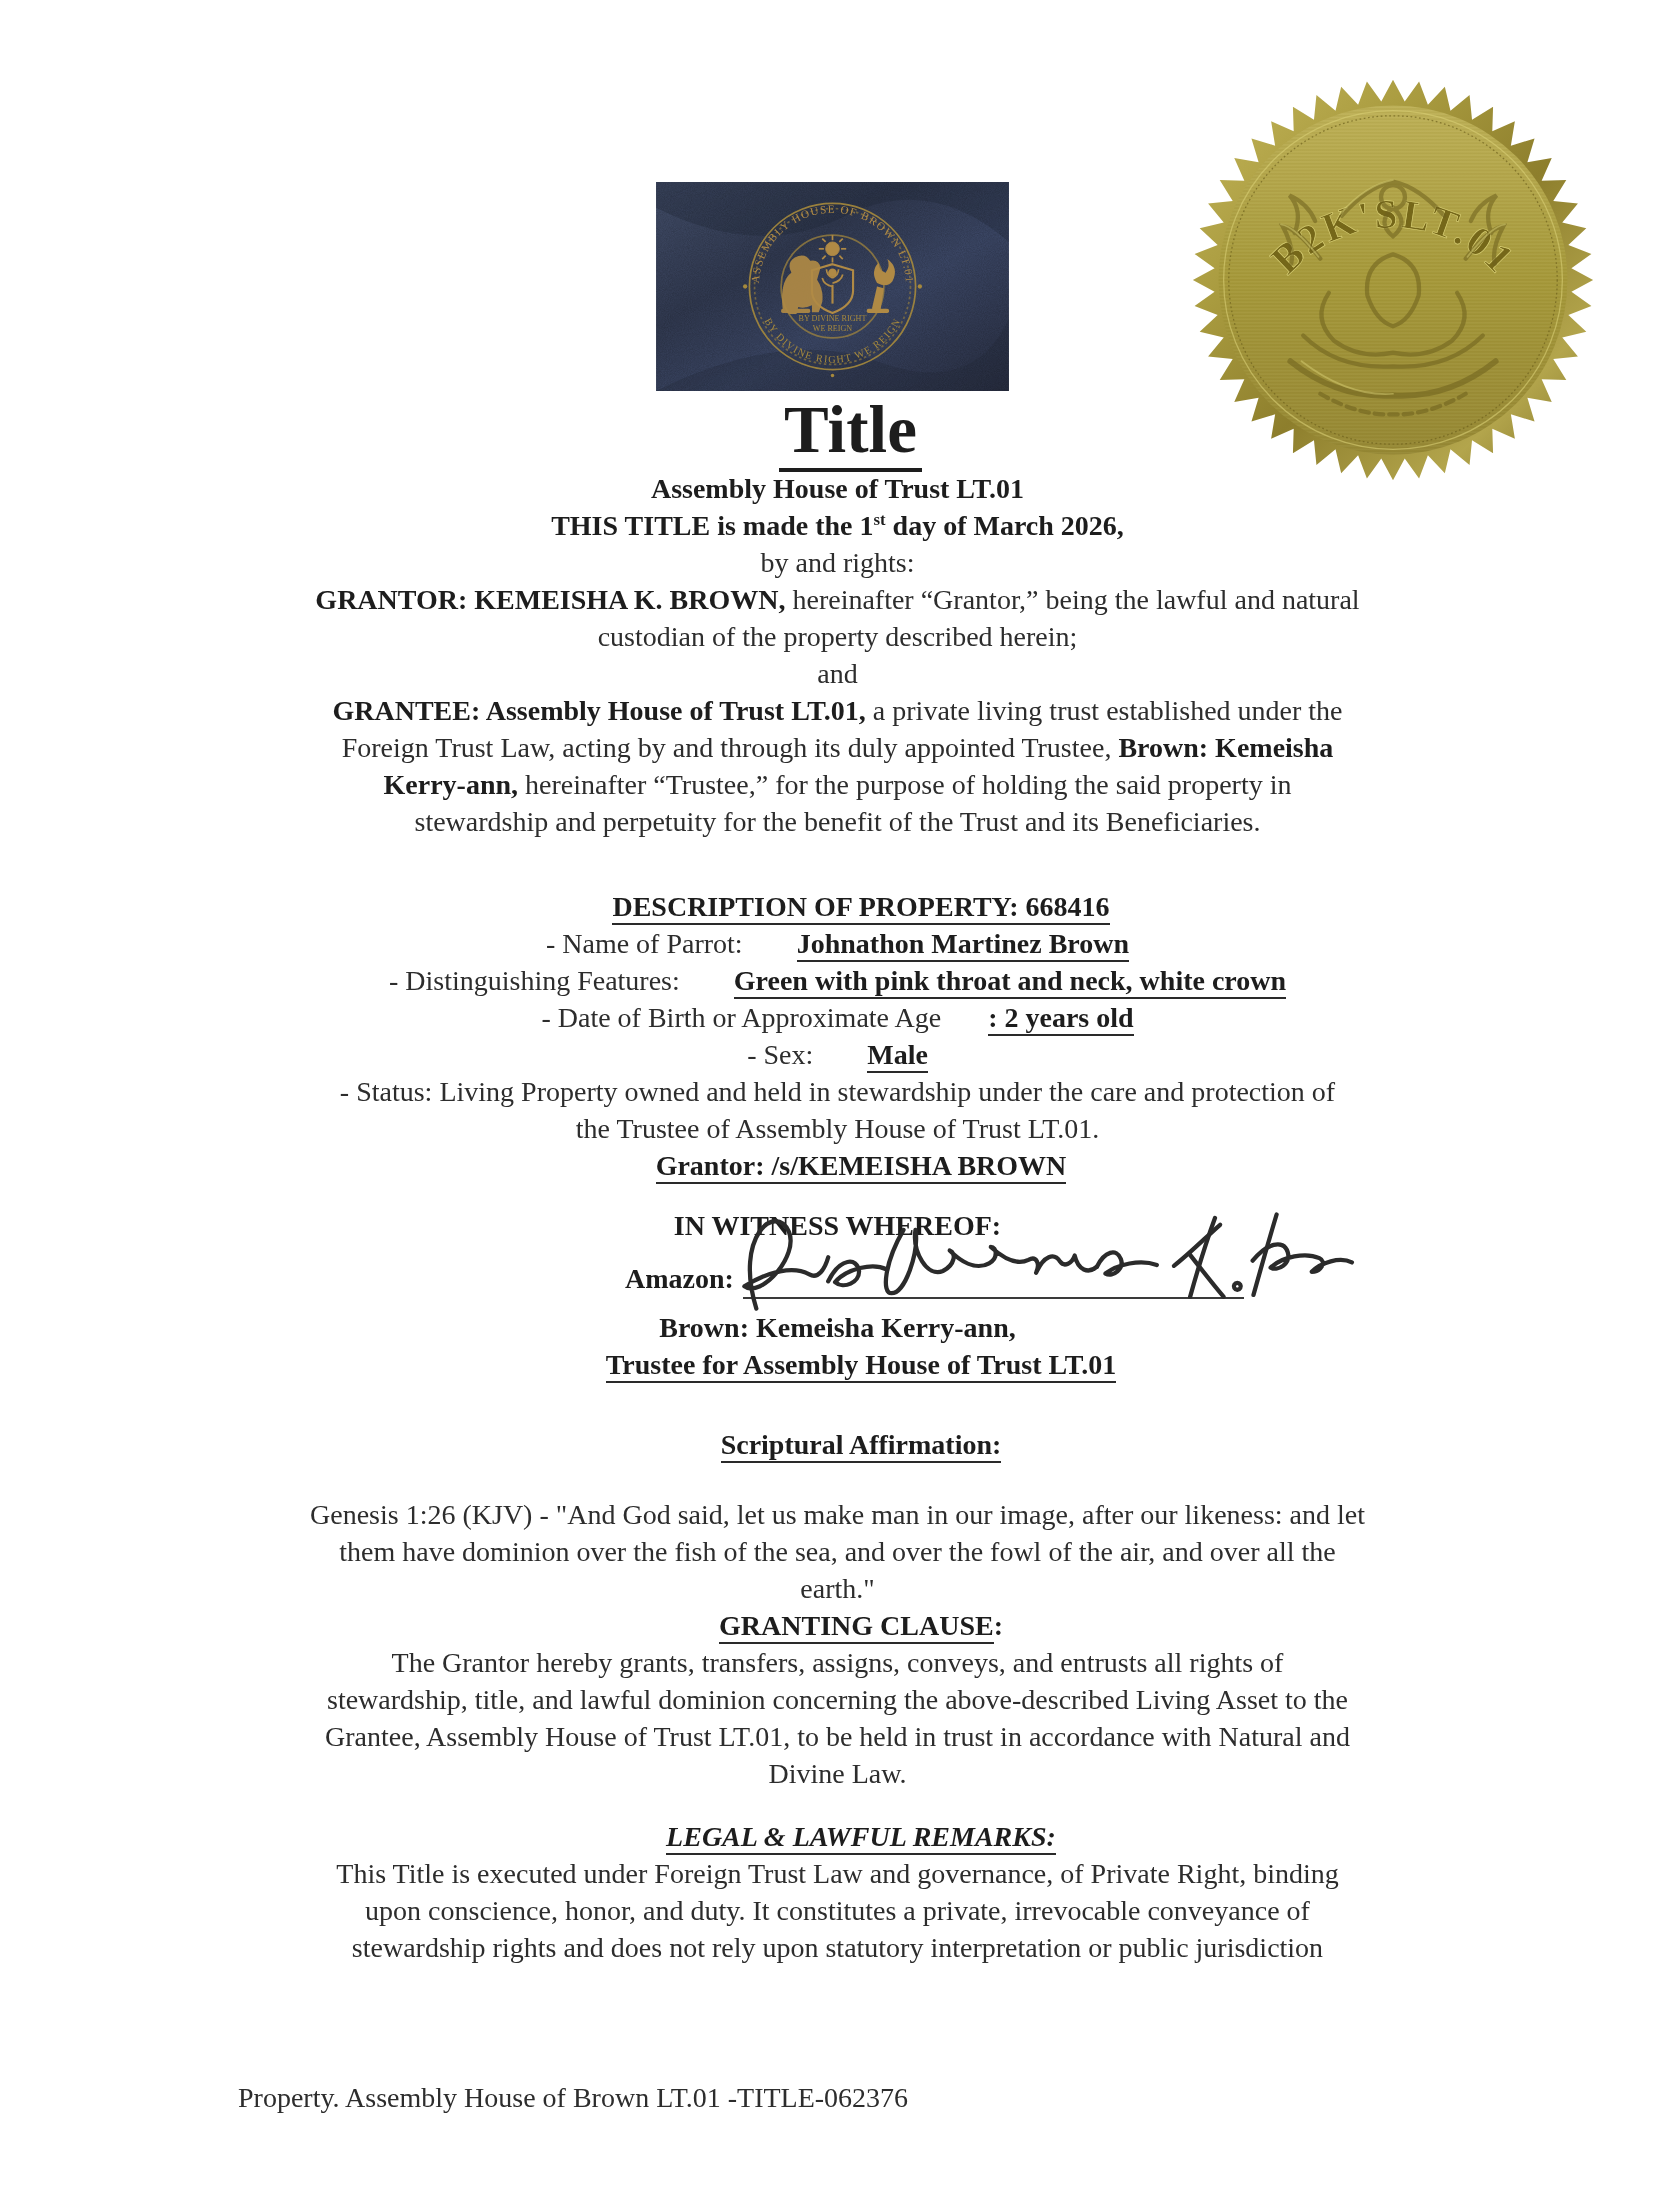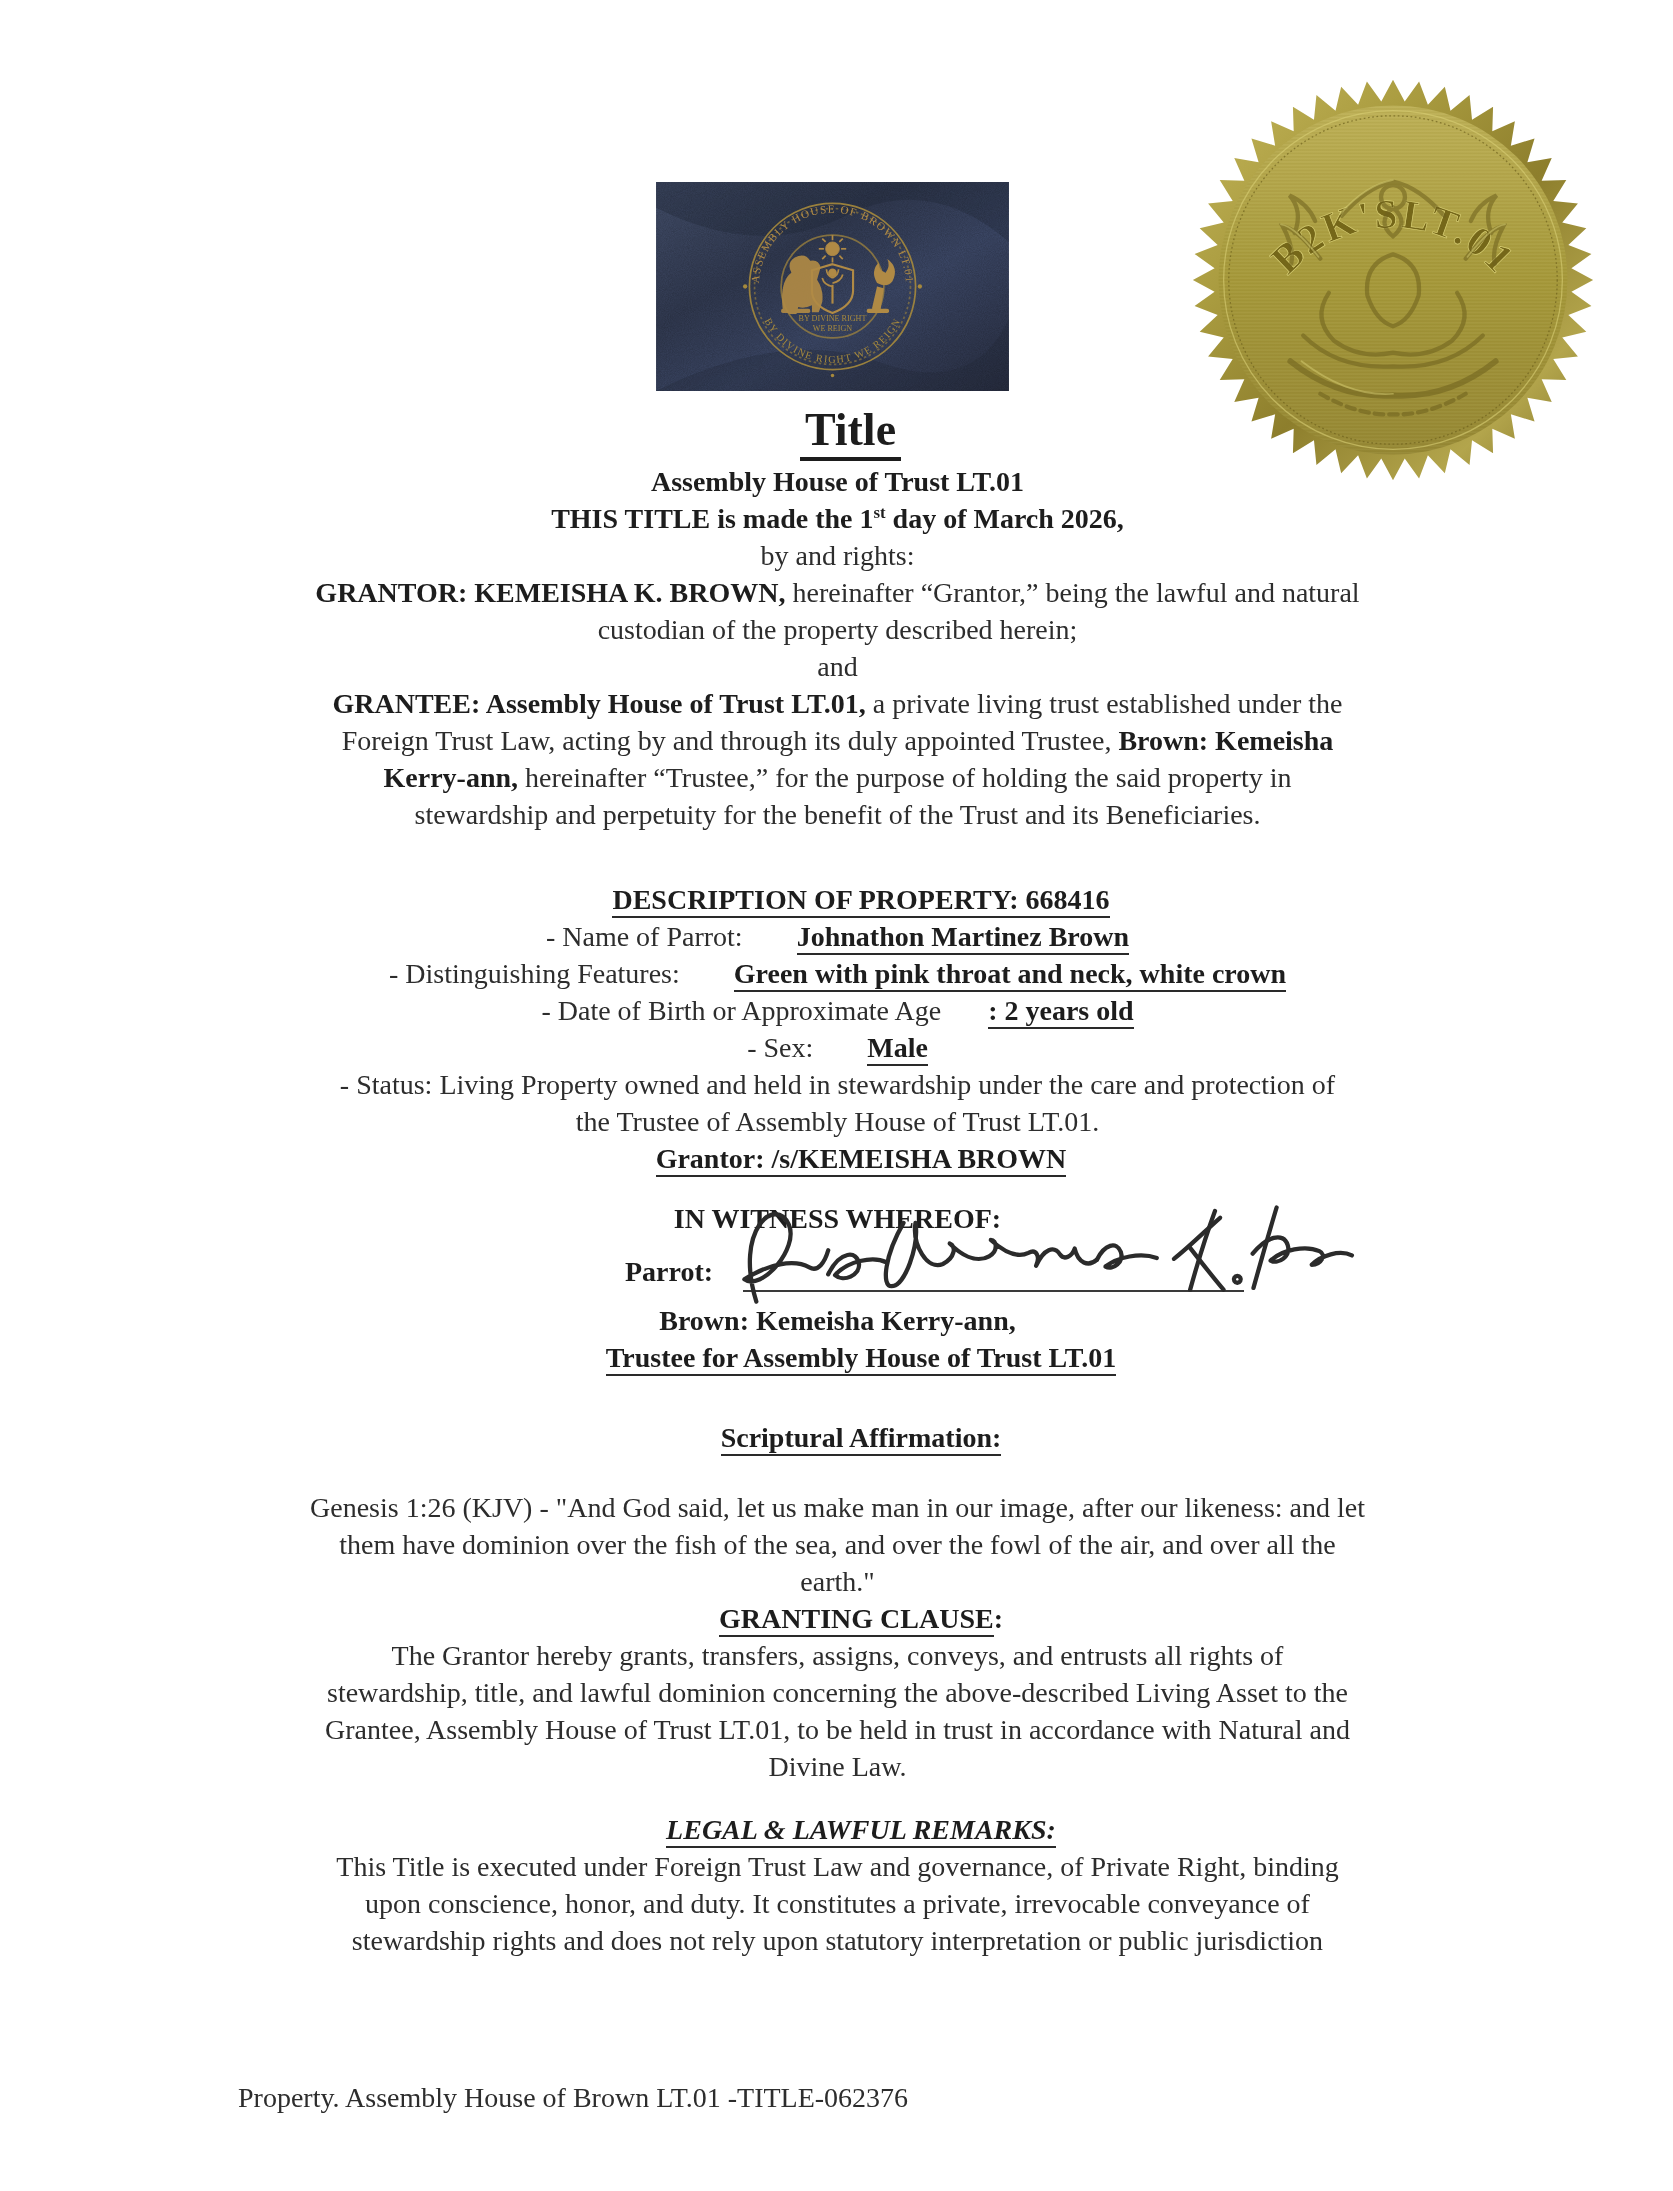--- a/index.html
+++ b/index.html
@@ -12,21 +12,21 @@
   .flag{position:absolute;left:656px;top:182px;width:353px;height:209px;}
   .seal{position:absolute;left:1192px;top:79px;width:402px;height:402px;}
   .col{
     position:absolute;left:238px;top:402px;width:1199px;
     text-align:center;font-size:28px;line-height:37px;
   }
   .ln{min-height:37px;}
   .b{font-weight:bold;color:#1d1d1d;}
   .u{border-bottom:2.6px solid #2a2a2a;padding-bottom:0.9px;margin-left:47px;}
   .title-ln{line-height:55px;}
-  .title-ln .b{font-size:46px;border-bottom:4.3px solid #1d1d1d;padding:0 5.1px 1.7px 5.1px;margin-left:26px;}
+  .title-ln .b{font-size:67px;border-bottom:4.3px solid #1d1d1d;padding:0 5.1px 1.7px 5.1px;margin-left:26px;}
   .mt-desc{margin-top:48px;}
   .mt-wit{margin-top:23px;}
   .mt-scr{margin-top:43px;}
   .mt-gen{margin-top:33px;}
   .mt-leg{margin-top:26px;font-style:italic;}
   .sig-row{position:relative;height:65px;}
   .sig-label{position:absolute;left:387px;bottom:12px;font-weight:bold;color:#1d1d1d;}
   .sig-line{position:absolute;left:505px;bottom:10.3px;width:501px;border-bottom:2.6px solid #3a3a3a;height:0;}
   .sig-svg{position:absolute;left:467px;top:-64px;width:753px;height:146px;}
   .footer{position:absolute;left:238px;top:2082px;font-size:28px;color:#2d2d2d;}
@@ -173,21 +173,21 @@
     <div class="ln"><span>- Distinguishing Features: </span><span class="b u">Green with pink throat and neck, white crown</span></div>
     <div class="ln"><span>- Date of Birth or Approximate Age</span><span class="b u">: 2 years old</span></div>
     <div class="ln"><span>- Sex: </span><span class="b u">Male</span></div>
     <div class="ln">- Status: Living Property owned and held in stewardship under the care and protection of</div>
     <div class="ln">the Trustee of Assembly House of Trust LT.01.</div>
     <div class="ln"><span class="b u">Grantor: /s/KEMEISHA BROWN</span></div>
 
     <div class="ln b mt-wit">IN WITNESS WHEREOF:</div>
 
     <div class="sig-row">
-      <span class="sig-label">Parrot:</span>
+      <span class="sig-label">Amazon:</span>
       <span class="sig-line"></span>
       <svg class="sig-svg" viewBox="0 0 880 170" aria-label="handwritten signature">
         <g fill="none" stroke="#2b2b2b" stroke-width="5" stroke-linecap="round" stroke-linejoin="round">
           <path d="M60,150 C34,66 82,26 98,60 C110,88 66,138 46,124 C74,106 104,100 122,110 C132,116 140,104 144,90"></path>
           <path d="M144,118 C158,90 178,90 180,106 C181,119 162,128 152,119 C166,103 196,96 212,104"></path>
           <path d="M232,58 C210,96 206,132 218,132 C234,132 250,84 246,58 C242,84 260,114 278,106 C292,99 294,85 286,82 C298,94 316,106 332,97 C343,91 341,78 334,78 C344,87 362,101 378,93 C387,88 392,97 387,108 C396,88 408,84 415,95 C420,102 429,97 432,88 C436,105 448,110 458,101"></path>
           <path d="M458,101 C467,83 481,79 486,92 C490,103 477,114 468,109 C482,98 509,92 528,99"></path>
           <path d="M596,44 C582,82 572,118 567,136"></path>
           <path d="M548,100 C566,86 588,64 602,52"></path>
           <path d="M566,86 C580,104 594,122 606,136"></path>

